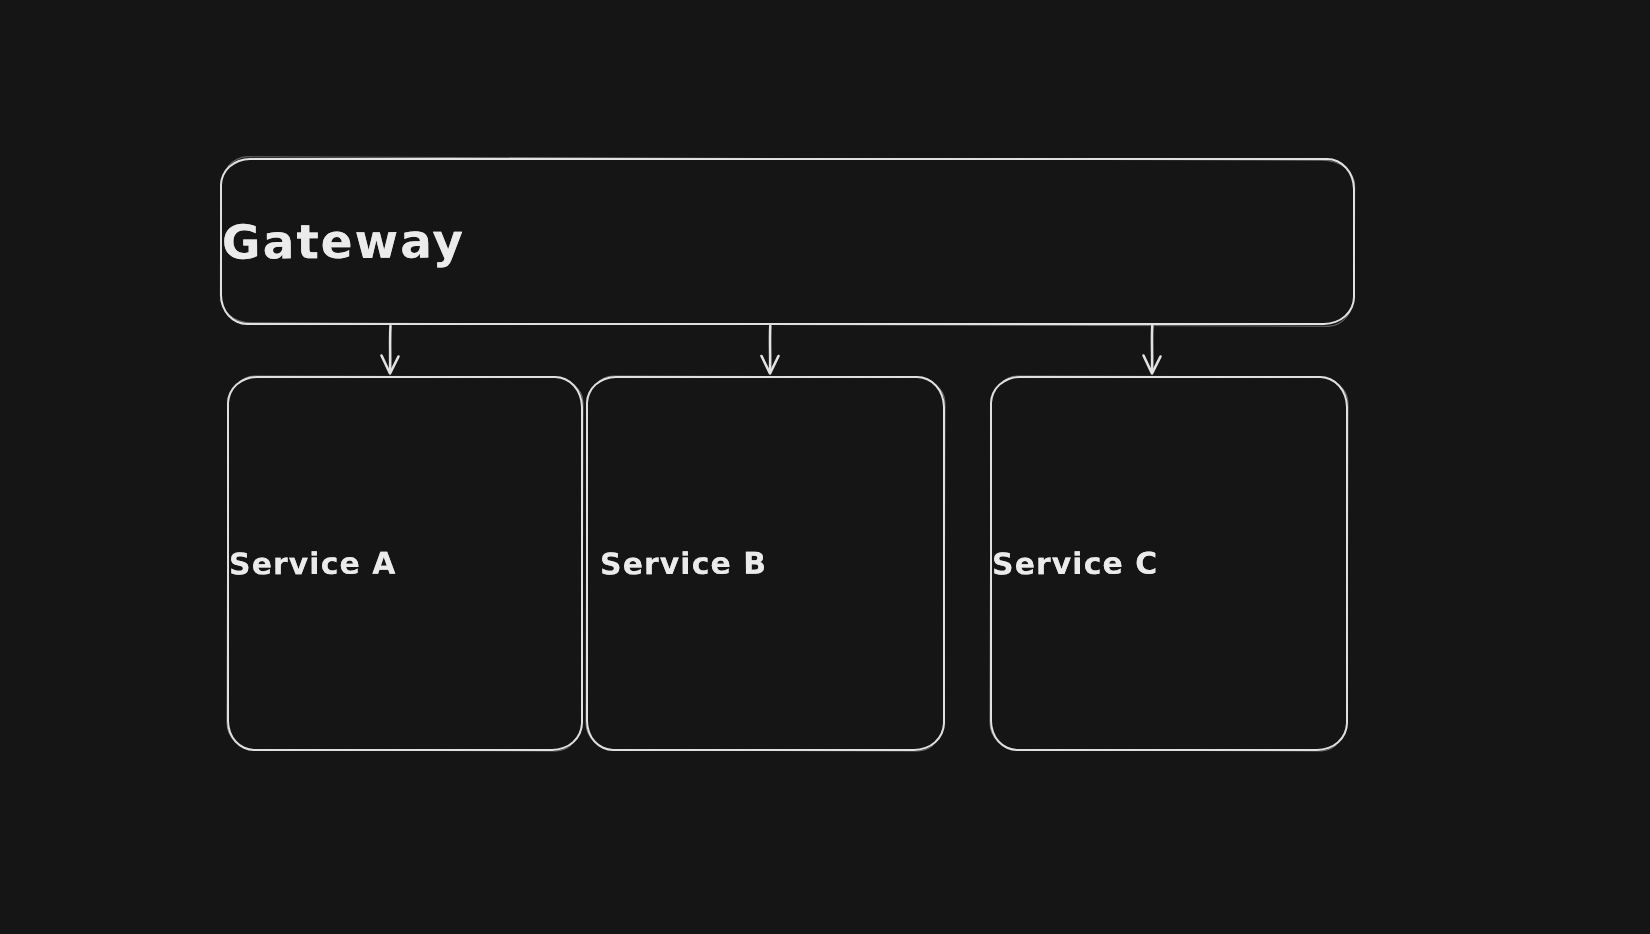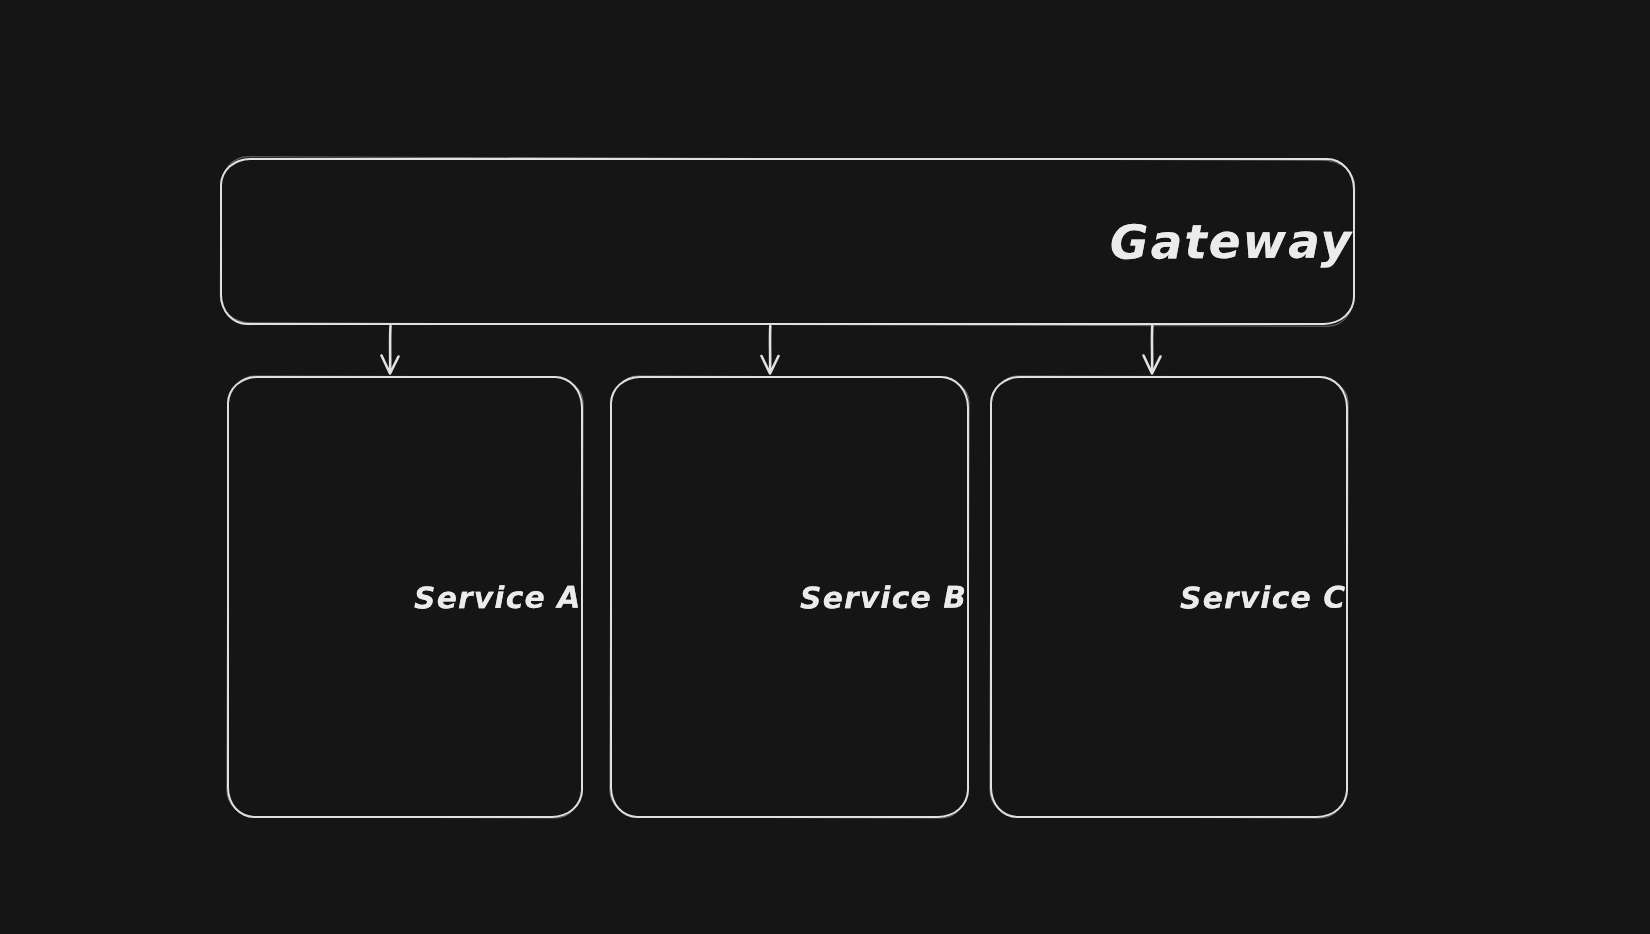--- a/index.html
+++ b/index.html
@@ -16,21 +16,21 @@
   }
   .canvas{
     position:relative;width:1650px;height:934px;background:var(--bg);
   }
   
   .node{
     position:absolute;
     border:2.5px solid var(--stroke);
     border-radius:30px 28px 31px 27px / 27px 31px 28px 30px;
     background:transparent;
-    display:flex;align-items:center;justify-content:flex-end;font-style:italic;
+    display:flex;align-items:center;justify-content:flex-start;
   }
   
   .node::before{
     content:"";
     position:absolute;inset:-2px;
     border:1.4px solid var(--stroke-ghost);
     border-radius:27px 33px 26px 31px / 32px 26px 33px 27px;
     transform:rotate(.18deg);
     pointer-events:none;
   }
@@ -42,27 +42,27 @@
     transform:rotate(-.3deg);
     text-shadow:0 0 .6px rgba(235,235,235,.7);
   }
   .node-gateway{
     left:220px;top:158px;width:1135px;height:167px;
   }
   .node-gateway .label{
     font-size:47px;letter-spacing:2px;
   }
   .node-service{
-    top:376px;width:357px;height:442px;
+    top:376px;width:357px;height:375px;
   }
   .node-service .label{
     font-size:30px;letter-spacing:1px;
   }
   .node-service-a{left:227px;width:356px;}
-  .node-service-b{left:610px;width:359px;}
+  .node-service-b{left:586px;width:359px;padding-left:12px;}
   .node-service-c{left:990px;width:358px;}
   
   .edges{
     position:absolute;left:0;top:0;width:1650px;height:934px;
     pointer-events:none;
   }
   .edges path{
     fill:none;
     stroke:var(--stroke);
     stroke-width:2.6;

